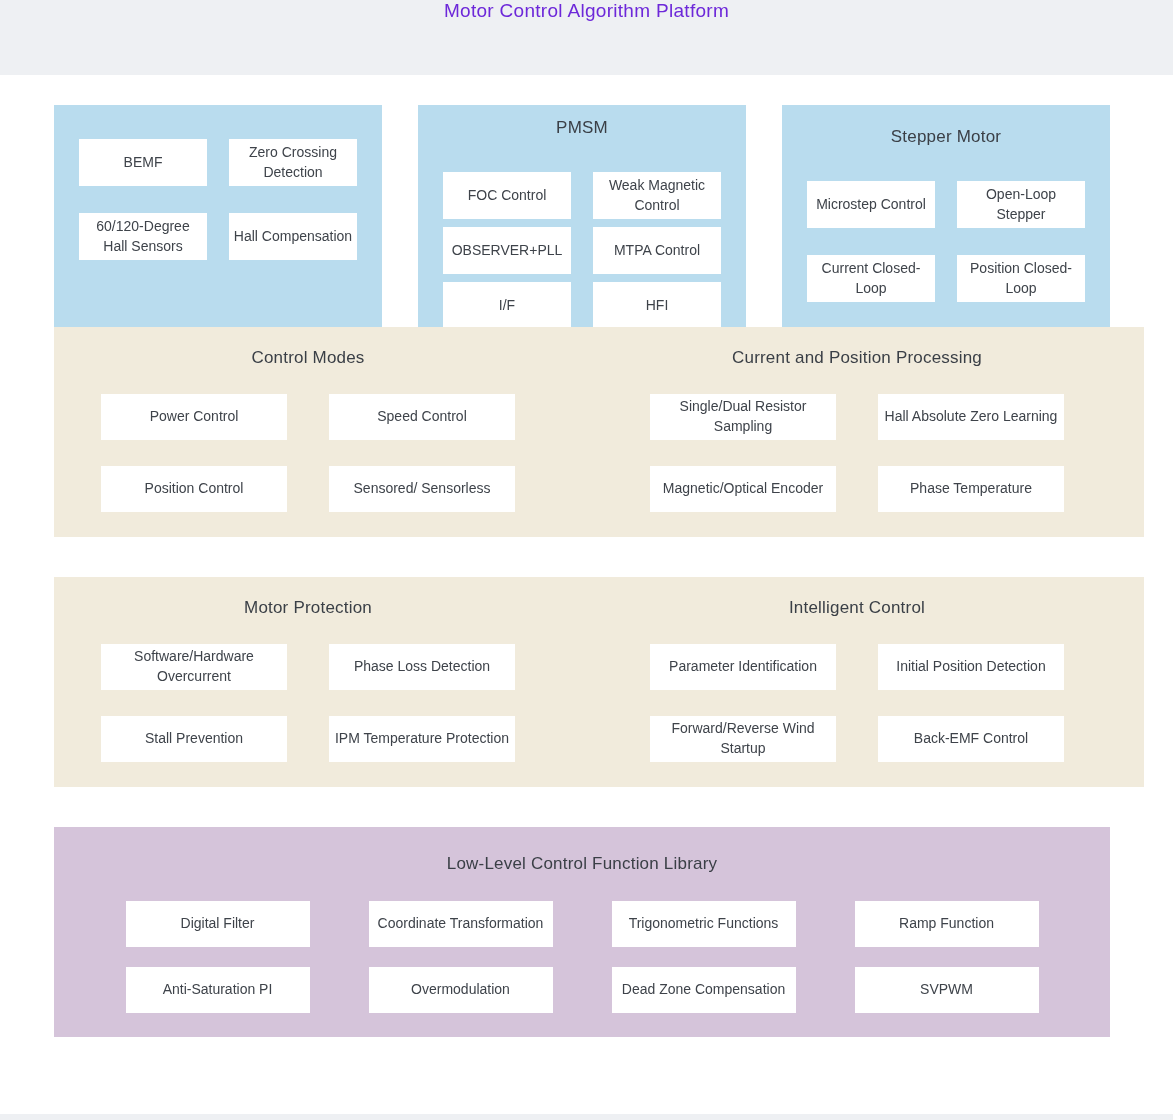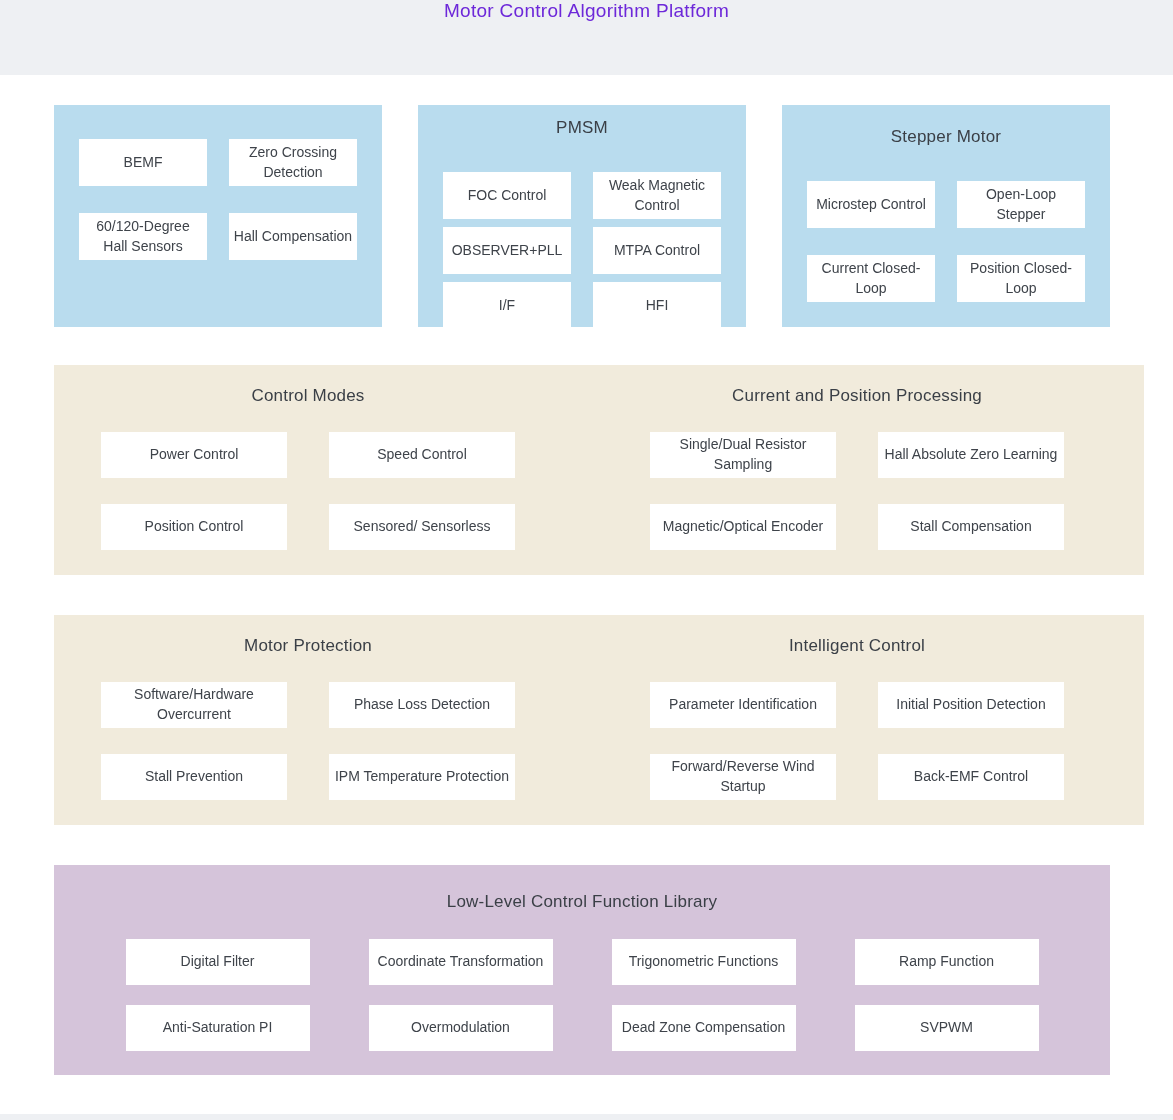--- a/index.html
+++ b/index.html
@@ -17,21 +17,21 @@
     background:#eef0f3;
     display:flex;
     align-items:flex-start;
     justify-content:center;
     font-size:19px;
     letter-spacing:0.3px;
     color:#6d28d9;
   }
   .main { padding:30px 63px 0 54px; }
   .row { display:flex; justify-content:space-between; }
-  .row-2 { margin-top:38px; }
+  .row-2 { }
   .row-3 { margin-top:40px; }
   .row-4 { margin-top:40px; }
 
   .panel { flex:none; }
   .panel-title {
     text-align:center;
     font-size:17px;
     color:#3a3f46;
     letter-spacing:0.2px;
   }
@@ -145,21 +145,21 @@
         <div class="chip">Sensored/ Sensorless</div>
       </div>
     </div>
 
     <div class="panel beige wide">
       <div class="panel-title">Current and Position Processing</div>
       <div class="chips">
         <div class="chip">Single/Dual Resistor Sampling</div>
         <div class="chip">Hall Absolute Zero Learning</div>
         <div class="chip">Magnetic/Optical Encoder</div>
-        <div class="chip">Stall Compensation</div>
+        <div class="chip">Phase Temperature</div>
       </div>
     </div>
 
   </div>
 
   <div class="row row-3">
 
     <div class="panel beige">
       <div class="panel-title">Motor Protection</div>
       <div class="chips">

